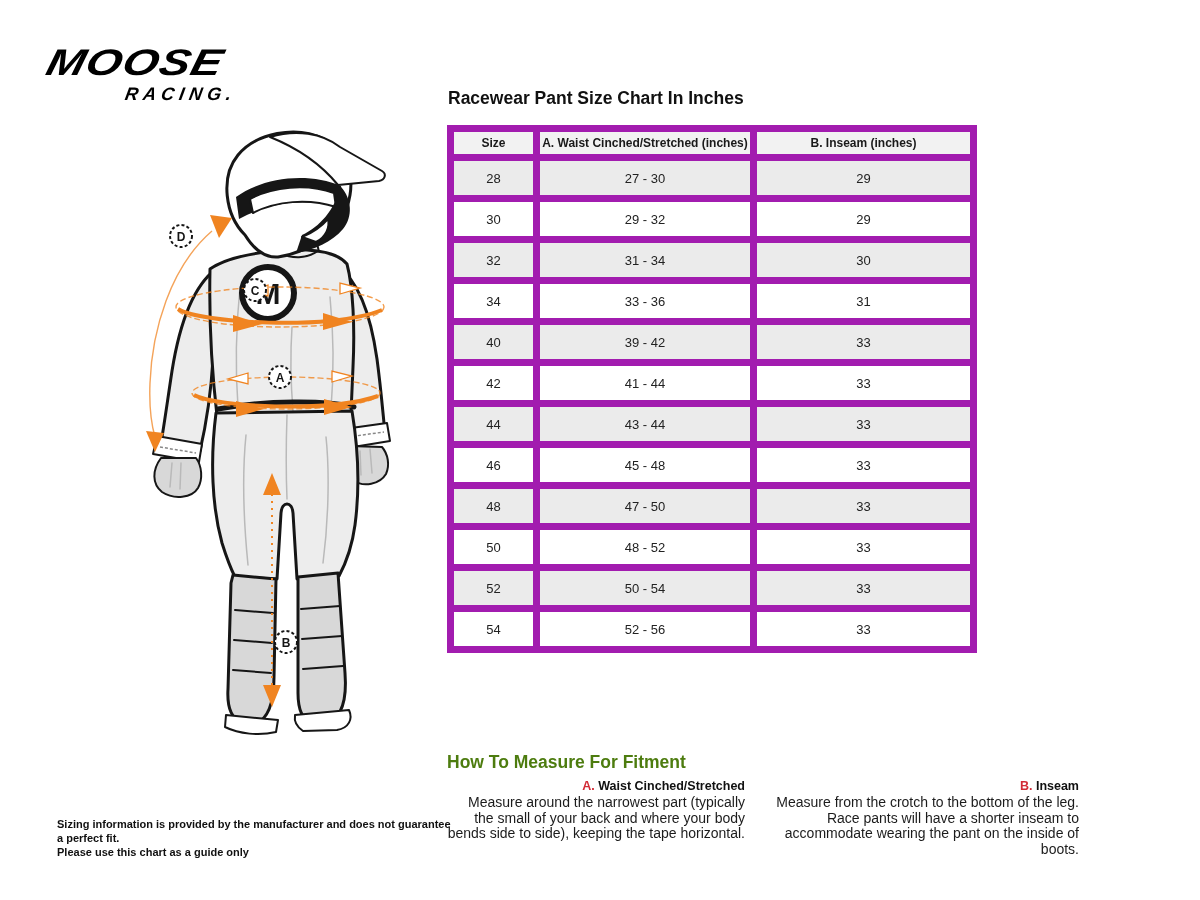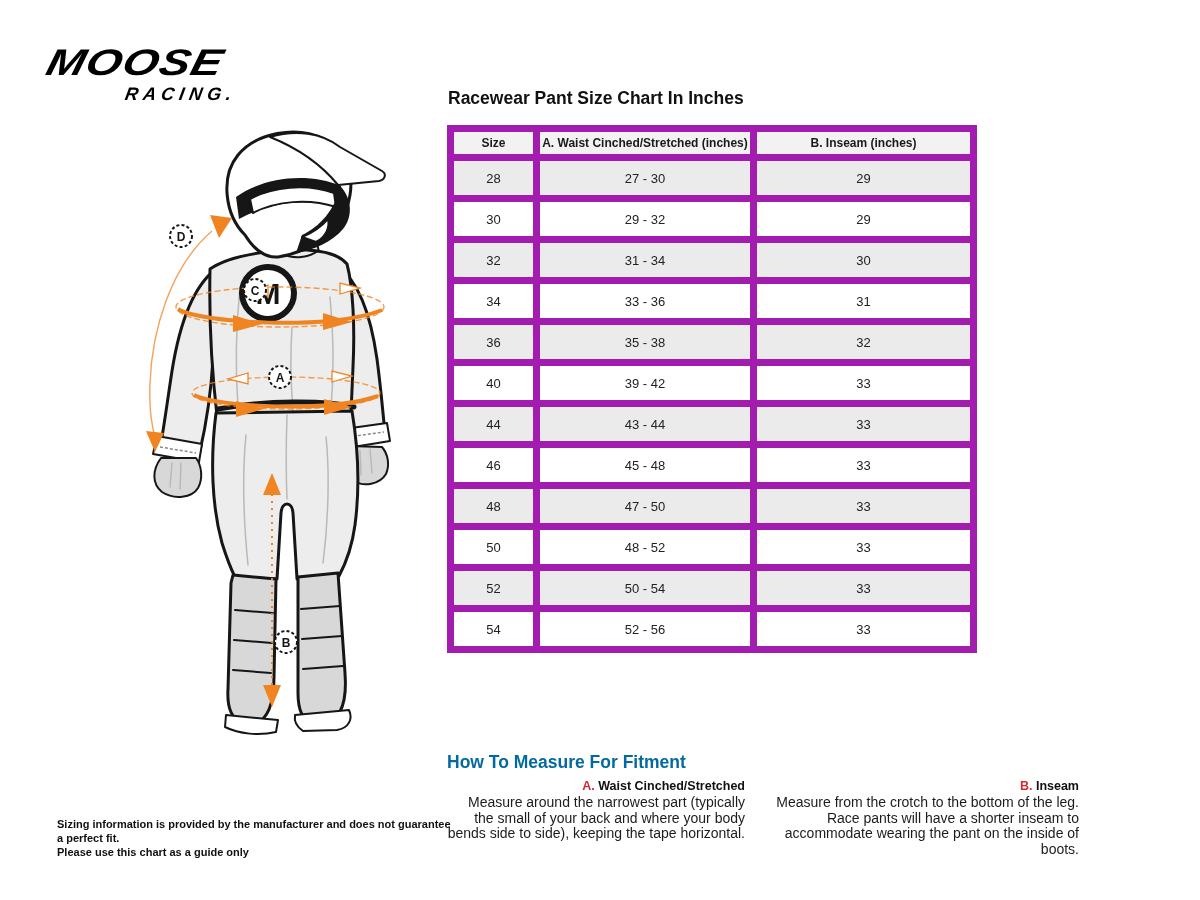--- a/index.html
+++ b/index.html
@@ -29,21 +29,21 @@
   table.size-table th, table.size-table td {
     border:7px solid #a21caf; text-align:center; vertical-align:middle;
   }
   table.size-table th {
     height:29px; font-size:12px; font-weight:bold; background:#f2f2f2; color:#1a1a1a;
   }
   table.size-table td { height:41px; font-size:13px; font-weight:normal; color:#222; background:#fff; }
   table.size-table tbody tr:nth-child(odd) td { background:#ebebeb; }
   col.c-size { width:86px; } col.c-waist { width:217px; } col.c-inseam { width:220px; }
   
-  .howto-title { position:absolute; left:447px; top:752px; font-size:17.5px; font-weight:bold; color:#0369a1; }
+  .howto-title { position:absolute; left:447px; top:752px; font-size:17.5px; font-weight:bold; color:#4d7c0f; }
   .howto-col { position:absolute; top:779px;text-align:right; }
   .howto-col.a { left:447px; width:298px; }
   .howto-col.b { left:775px; width:304px; }
   .howto-sub { font-size:12.5px; font-weight:bold; color:#111; margin-bottom:2px; }
   .howto-letter { color:#d22b36; }
   .howto-text { font-size:14px; line-height:15.5px; color:#1c1c1c; }
   
   .disclaimer {
     position:absolute; left:57px; top:817px; width:400px;
     font-size:11px; font-weight:bold; line-height:14px; color:#111; white-space:pre-line;
@@ -211,27 +211,27 @@
           <td>32</td>
           <td>31 - 34</td>
           <td>30</td>
         </tr>
         <tr>
           <td>34</td>
           <td>33 - 36</td>
           <td>31</td>
         </tr>
         <tr>
-          <td>36</td>
-          <td>35 - 38</td>
-          <td>32</td>
-        </tr>
-        <tr>
           <td>40</td>
           <td>39 - 42</td>
+          <td>33</td>
+        </tr>
+        <tr>
+          <td>42</td>
+          <td>41 - 44</td>
           <td>33</td>
         </tr>
         <tr>
           <td>44</td>
           <td>43 - 44</td>
           <td>33</td>
         </tr>
         <tr>
           <td>46</td>
           <td>45 - 48</td>

